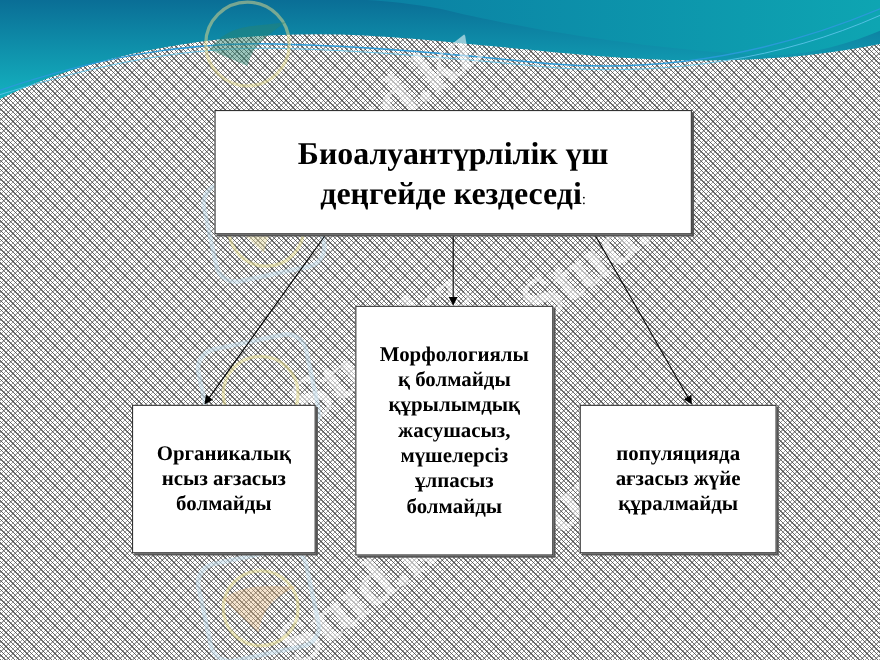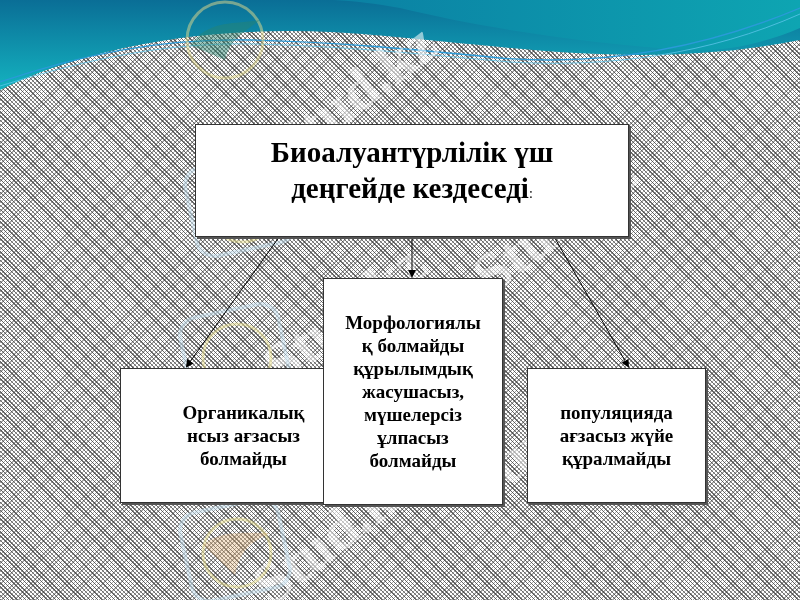--- a/index.html
+++ b/index.html
@@ -16,21 +16,21 @@
   .watermark { position:absolute; pointer-events:none; }
   .wm-text {
     position:absolute; color:rgba(255,255,255,0.55); font-size:58px; font-weight:bold;
     transform:rotate(-38deg); white-space:nowrap; font-family:"Liberation Serif", serif;
   }
   .box {
     position:absolute; background:#fff; border:1px solid #333;
     box-shadow:2px 2px 0 #555; text-align:center; font-weight:bold; color:#000;
     display:flex; align-items:center; justify-content:center;
   }
-  .box-title { font-size:29px; line-height:36px; padding-top:0; align-items:flex-start;margin-top:24px; }
+  .box-title { font-size:29px; line-height:36px; padding-top:0; align-items:center; }
   .box-title .inner { margin-top:9px; }
   .box-title .colon { font-size:14px; font-weight:normal; }
   .box-text { font-size:19px; line-height:23px; }
   svg.connectors { position:absolute; left:0; top:0; width:800px; height:600px; }
 </style>
 </head>
 <body>
 
 <svg class="header-wave" viewBox="0 0 800 130" preserveAspectRatio="none">
   <defs>
@@ -86,21 +86,21 @@
   <line x1="540" y1="212" x2="628" y2="366" stroke="#000" stroke-width="1" marker-end="url(#arrow)"></line>
 </svg>
 
 <div class="box box-title" style="left:195px;top:100px;width:432px;height:111px;">
   <div class="inner">
     <div>Биоалуантүрлілік үш</div>
     <div><span>деңгейде кездеседі</span><span class="colon">:</span></div>
   </div>
 </div>
 
-<div class="box box-text" style="left:120px;top:368px;width:165px;height:133px;padding-left:40px;">
+<div class="box box-text" style="left:120px;top:368px;width:165px;height:133px;">
   <div>
     <div>Органикалық</div>
     <div>нсыз ағзасыз</div>
     <div>болмайды</div>
   </div>
 </div>
 
 <div class="box box-text" style="left:323px;top:278px;width:178px;height:225px;">
   <div>
     <div>Морфологиялы</div>

